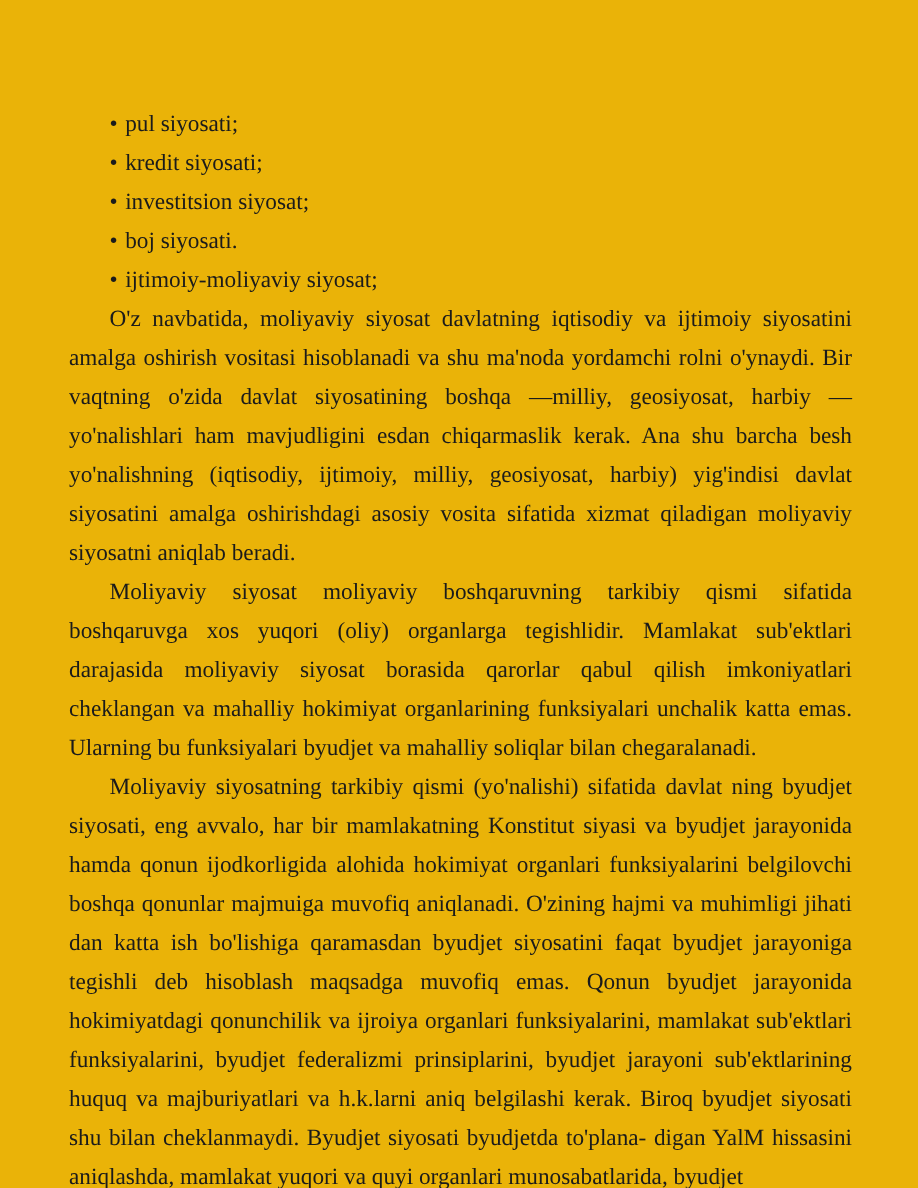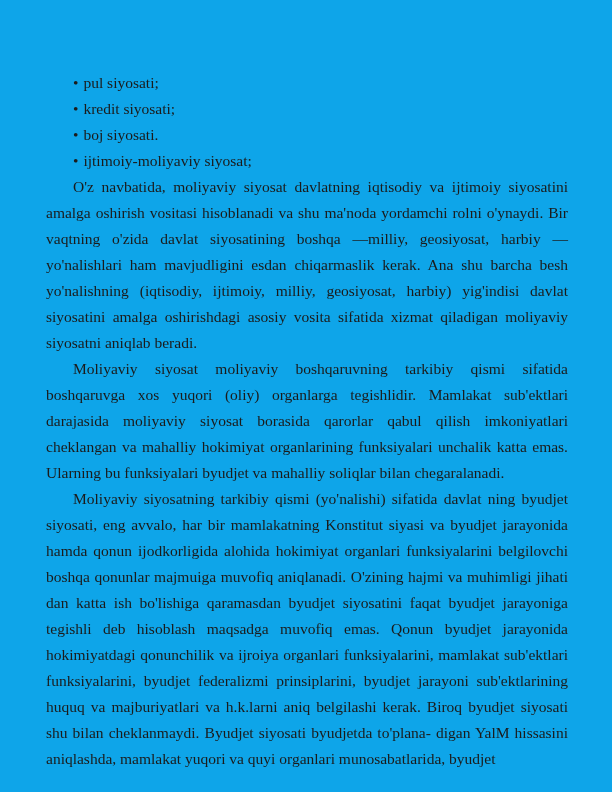--- a/index.html
+++ b/index.html
@@ -12,21 +12,21 @@
     height: 792px;
     overflow: hidden;
     font-family: "Liberation Serif", "DejaVu Serif", serif;
     color: #1b1b1b;
   }
   .page {
     box-sizing: border-box;
     width: 612px;
     height: 792px;
     padding: 70px 44px 40px 46px;
-    background: #0ea5e9;
+    background: #eab308;
   }
   .textblock {
     font-size: 15.5px;
     line-height: 26px;
   }
   .bullet-line {
     text-indent: 27px;
     text-align: left;
     white-space: nowrap;
   }
@@ -48,20 +48,23 @@
   <div class="textblock">
 
     <div class="bullet-list">
       <div class="bullet-line">
         <span class="bullet-marker">•</span><span>pul siyosati;</span>
       </div>
       <div class="bullet-line">
         <span class="bullet-marker">•</span><span>kredit siyosati;</span>
       </div>
       <div class="bullet-line">
+        <span class="bullet-marker">•</span><span>investitsion siyosat;</span>
+      </div>
+      <div class="bullet-line">
         <span class="bullet-marker">•</span><span>boj siyosati.</span>
       </div>
       <div class="bullet-line">
         <span class="bullet-marker">•</span><span>ijtimoiy-moliyaviy siyosat;</span>
       </div>
     </div>
 
     <p class="para">O'z navbatida, moliyaviy siyosat davlatning iqtisodiy va ijtimoiy siyosatini amalga oshirish vositasi hisoblanadi va shu ma'noda yordamchi rolni o'ynaydi. Bir vaqtning o'zida davlat siyosatining boshqa —milliy, geosiyosat, harbiy —yo'nalishlari ham mavjudligini esdan chiqarmaslik kerak. Ana shu barcha besh yo'nalishning (iqtisodiy, ijtimoiy, milliy, geosiyosat, harbiy) yig'indisi davlat siyosatini amalga oshirishdagi asosiy vosita sifatida xizmat qiladigan moliyaviy siyosatni aniqlab beradi.</p>
     <p class="para">Moliyaviy siyosat moliyaviy boshqaruvning tarkibiy qismi sifatida boshqaruvga xos yuqori (oliy) organlarga tegishlidir. Mamlakat sub'ektlari darajasida moliyaviy siyosat borasida qarorlar qabul qilish imkoniyatlari cheklangan va mahalliy hokimiyat organlarining funksiyalari unchalik katta emas. Ularning bu funksiyalari byudjet va mahalliy soliqlar bilan chegaralanadi.</p>
     <p class="para">Moliyaviy siyosatning tarkibiy qismi (yo'nalishi) sifatida davlat ning byudjet siyosati, eng avvalo, har bir mamlakatning Konstitut siyasi va byudjet jarayonida hamda qonun ijodkorligida alohida hokimiyat organlari funksiyalarini belgilovchi boshqa qonunlar majmuiga muvofiq aniqlanadi. O'zining hajmi va muhimligi jihati dan katta ish bo'lishiga qaramasdan byudjet siyosatini faqat byudjet jarayoniga tegishli deb hisoblash maqsadga muvofiq emas. Qonun byudjet jarayonida hokimiyatdagi qonunchilik va ijroiya organlari funksiyalarini, mamlakat sub'ektlari funksiyalarini, byudjet federalizmi prinsiplarini, byudjet jarayoni sub'ektlarining huquq va majburiyatlari va h.k.larni aniq belgilashi kerak. Biroq byudjet siyosati shu bilan cheklanmaydi. Byudjet siyosati byudjetda to'plana- digan YalM hissasini aniqlashda, mamlakat yuqori va quyi organlari munosabatlarida, byudjet</p>

